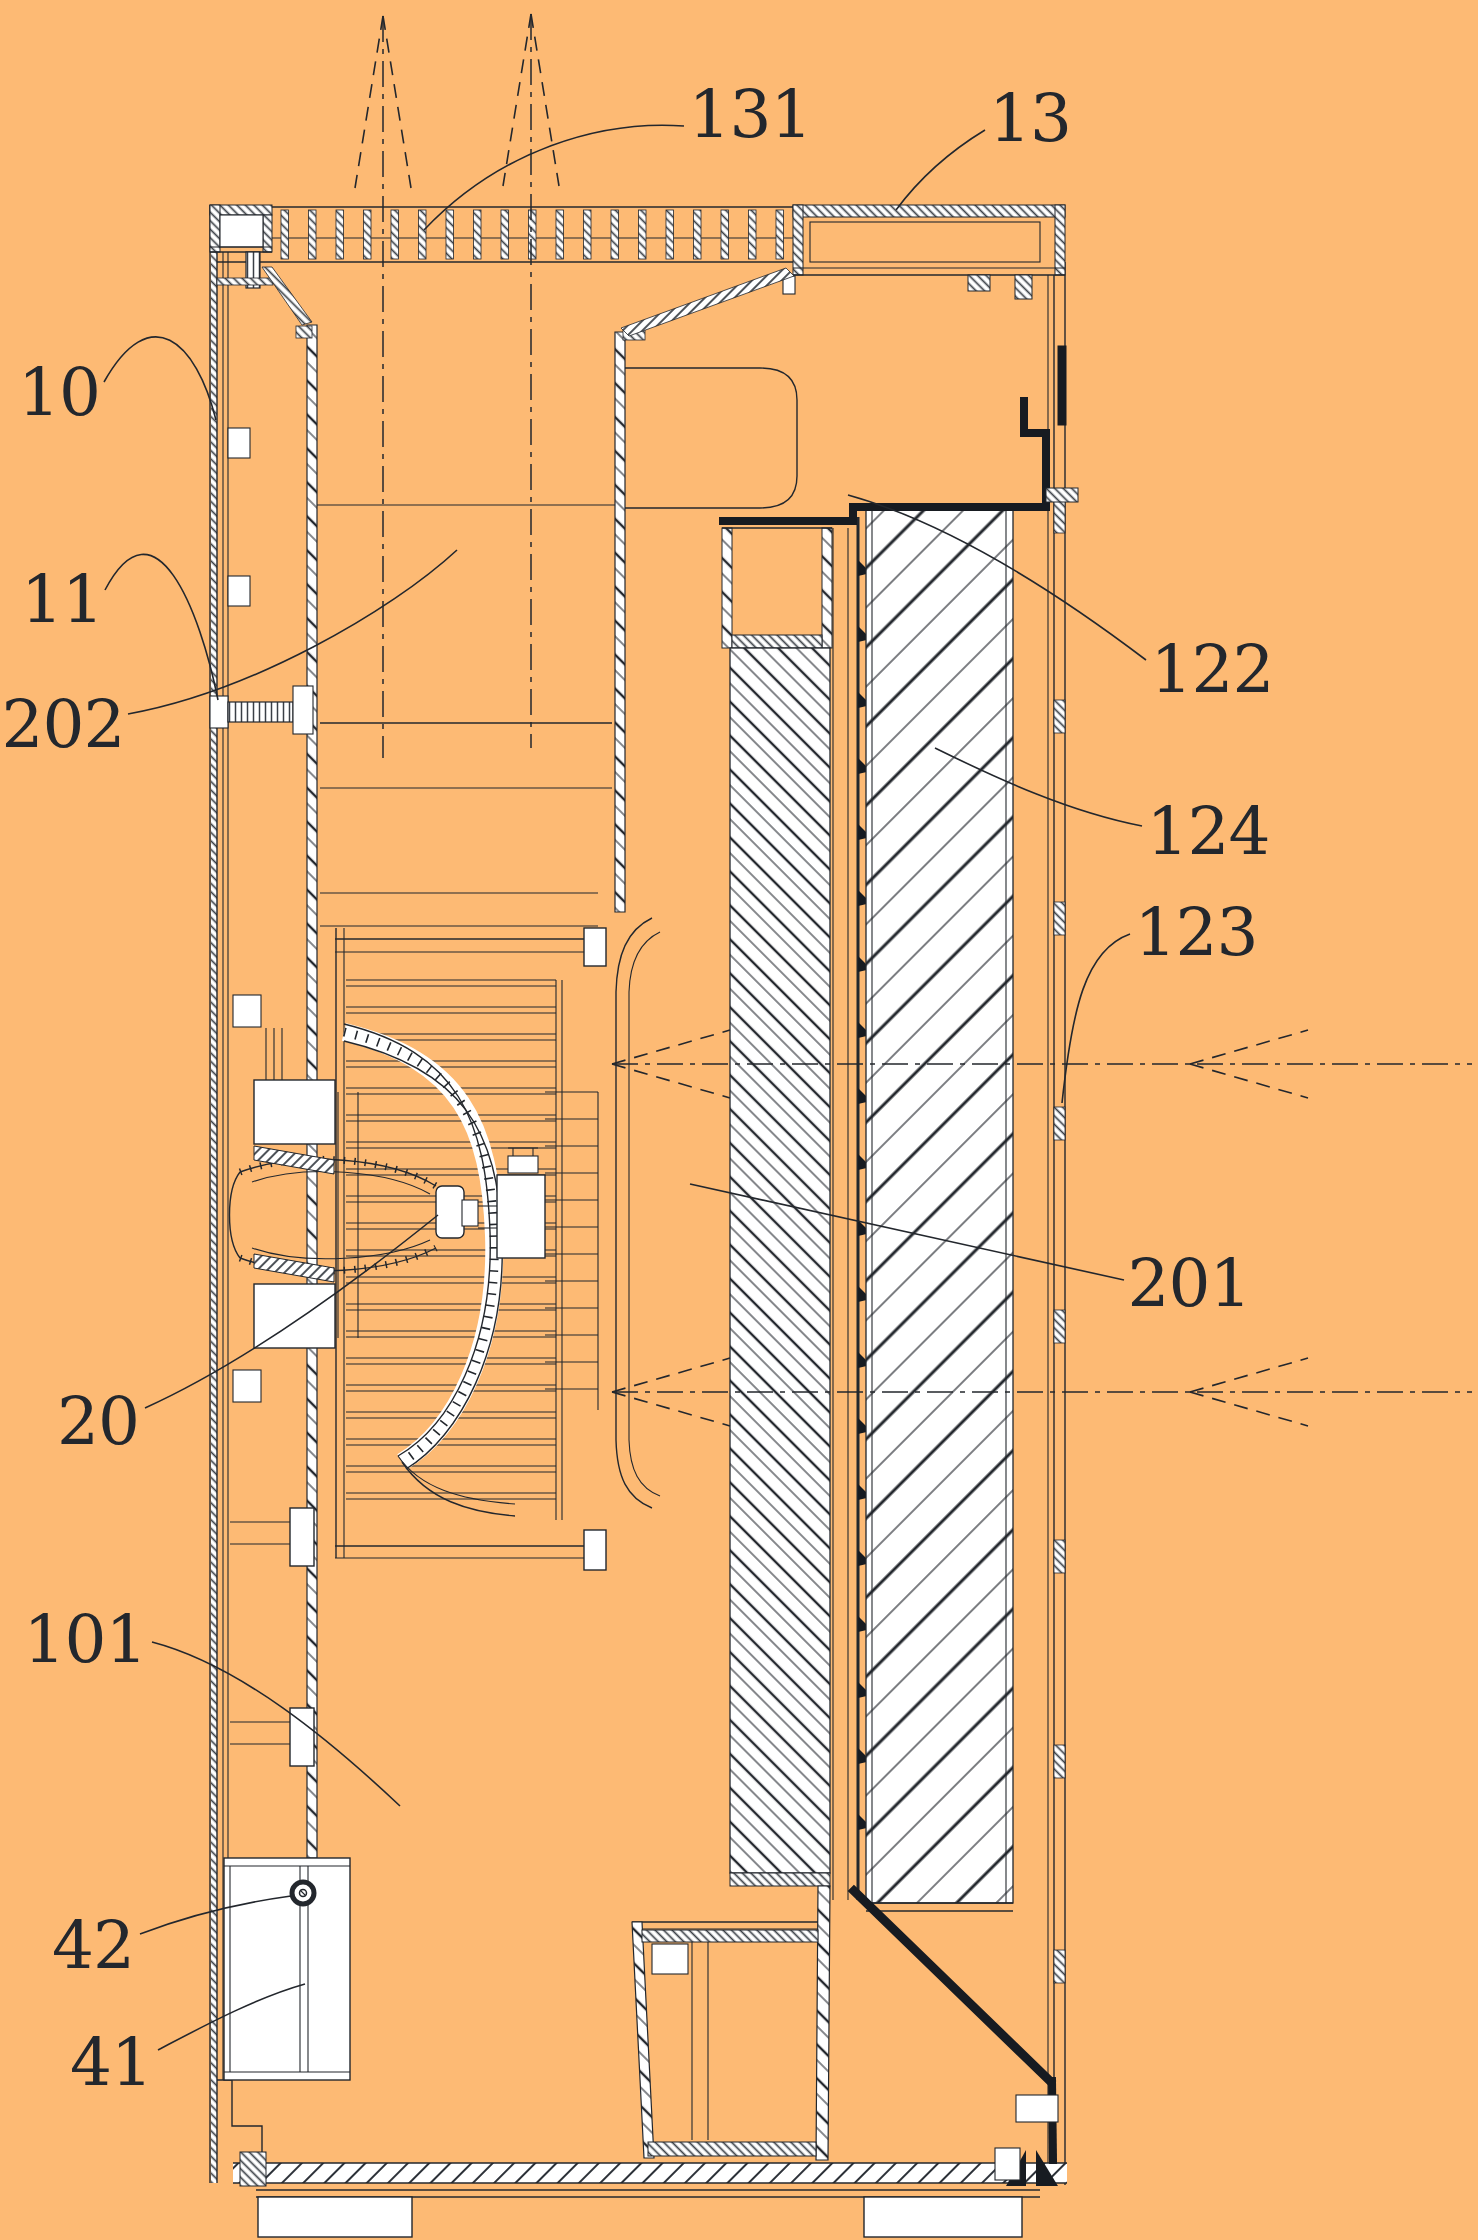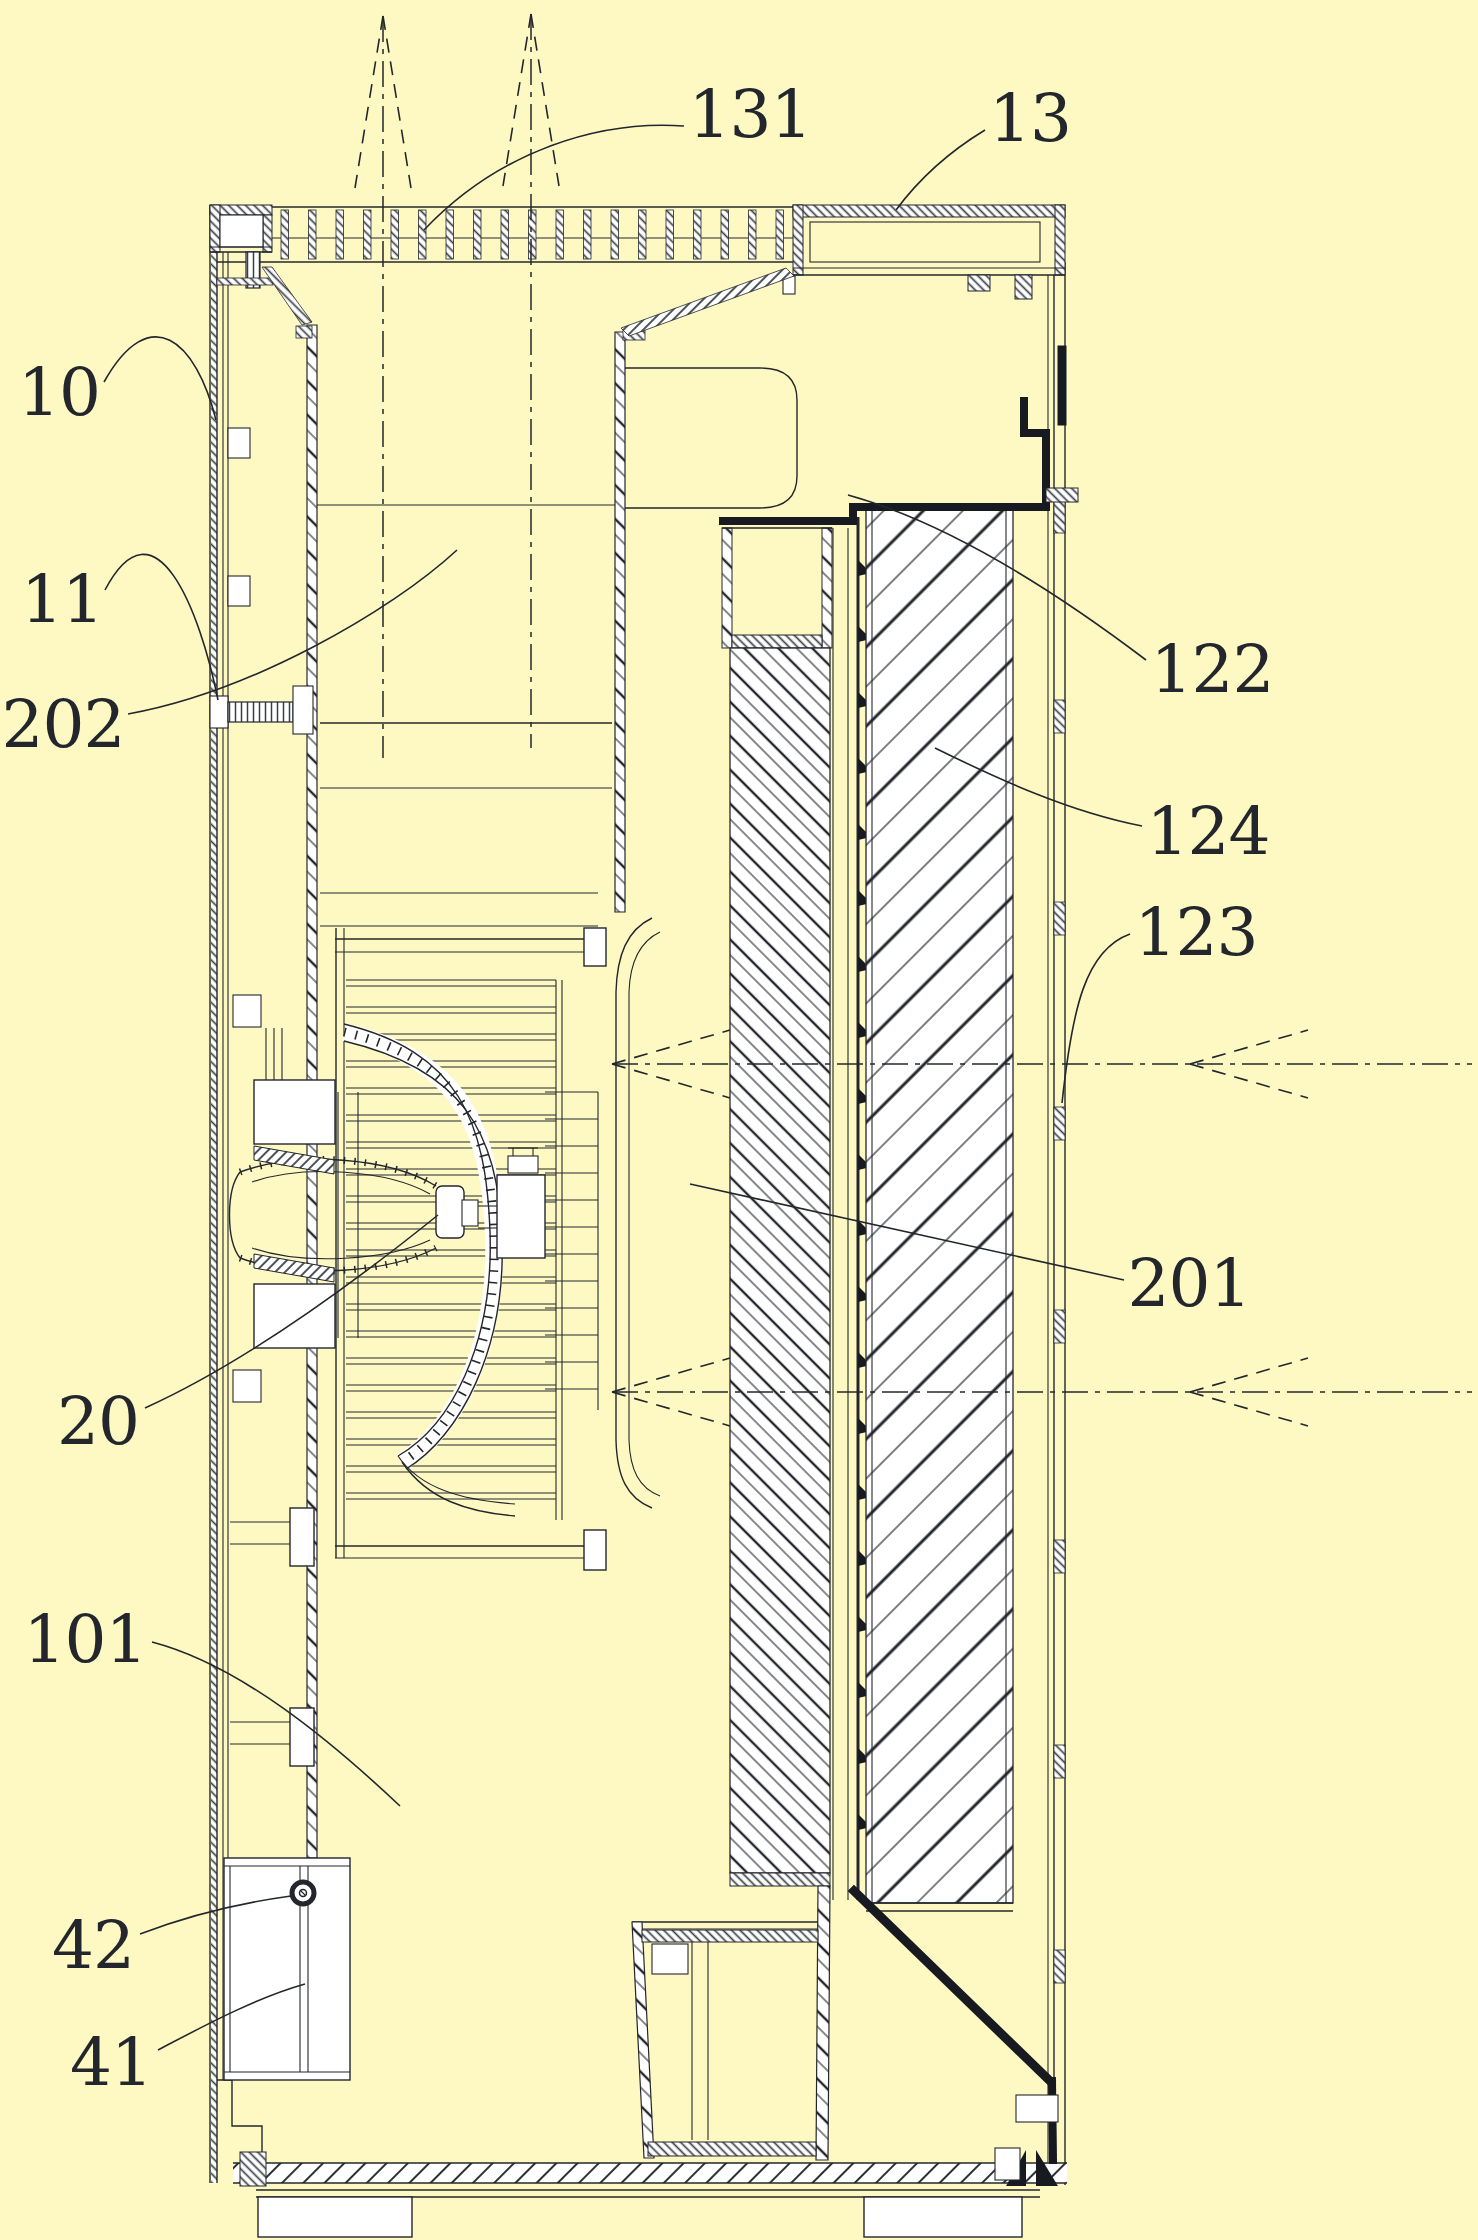--- a/index.html
+++ b/index.html
@@ -1,16 +1,16 @@
 <!DOCTYPE html>
 <html><head>
 <meta charset="utf-8">
 <style>
   html,body{margin:0;padding:0;background:#ffffff;}
-  .page{width:1478px;height:2240px;position:relative;background:#fef9c3;overflow:hidden;}
+  .page{width:1478px;height:2240px;position:relative;background:#fdba74;overflow:hidden;}
   svg{display:block;}
   text.callout{font-family:"DejaVu Serif","Liberation Serif",serif;font-size:66px;fill:#23272d;letter-spacing:-1px;}
   .thin{stroke:#23272d;stroke-width:1.4;fill:none;}
   .thin2{stroke:#23272d;stroke-width:1.1;fill:none;}
   .bold{stroke:#171b21;stroke-width:8;fill:none;stroke-linecap:square;}
   .bold9{stroke:#171b21;stroke-width:9;fill:none;stroke-linecap:square;}
   .leader{stroke:#23272d;stroke-width:1.6;fill:none;}
   .dashdot{stroke:#23272d;stroke-width:1.5;fill:none;stroke-dasharray:26 7 5 7;}
   .dashed{stroke:#23272d;stroke-width:1.6;fill:none;stroke-dasharray:14 9;}
   .white{fill:#ffffff;}

